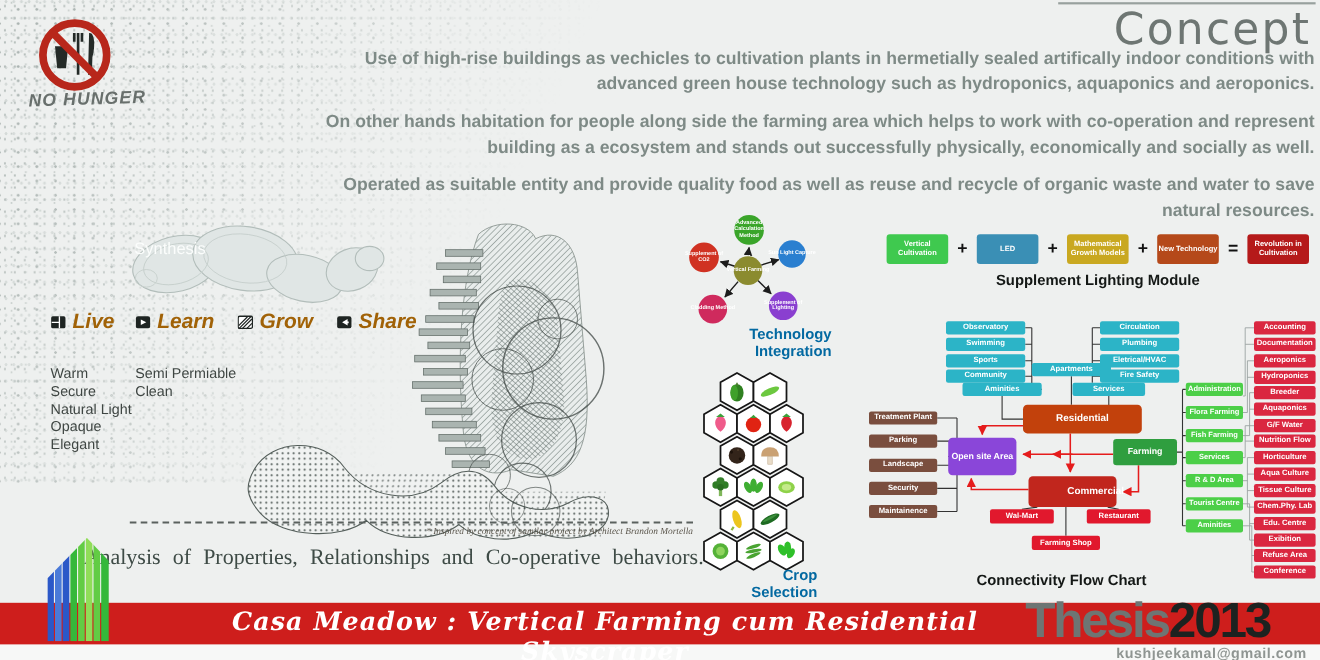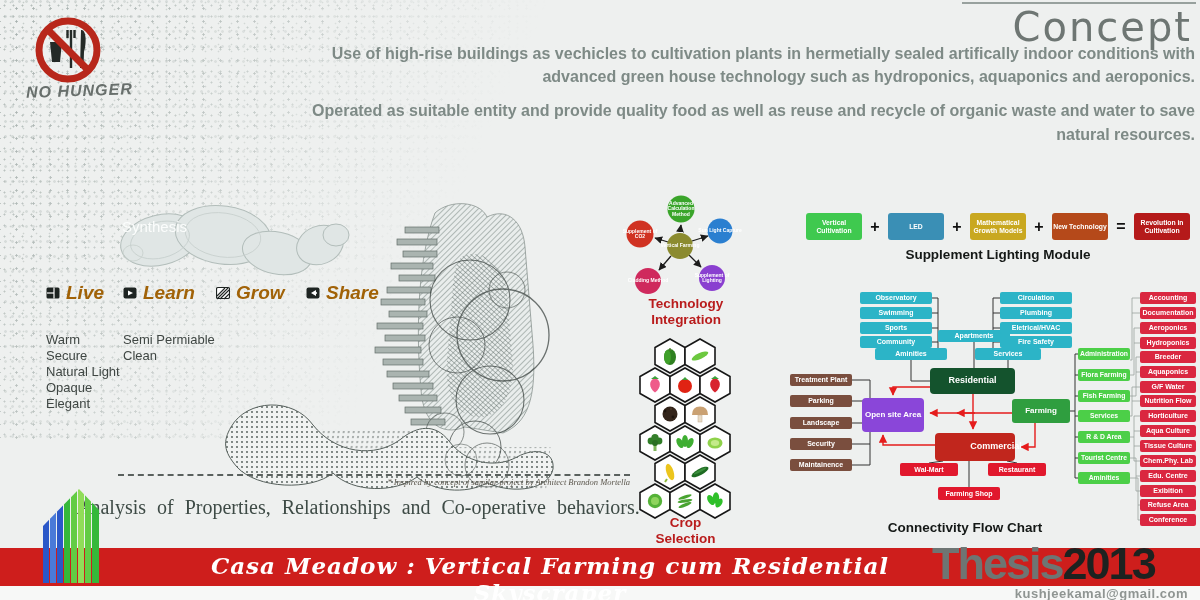--- a/index.html
+++ b/index.html
@@ -40,41 +40,41 @@
 
   #analysis-caption { left:76px; top:496px; font-family:"Liberation Serif",serif; font-size:20px;
     color:#3e4b46; word-spacing:6px; z-index:3; }
   #dashed-line { left:118px; top:474px; width:512px; border-top:2px dashed #5a615e; z-index:3; }
   #sketch-credit { left:382px; top:477px; width:248px; text-align:right; font-family:"Liberation Serif",serif;
     font-style:italic; font-size:8.5px; color:#5b564c; z-index:4; }
 
   
   .tech-label { position:absolute; width:44px; height:20px; display:flex; align-items:center; justify-content:center;
     text-align:center; color:#fff; font-weight:bold; font-size:5px; line-height:1.1; z-index:4; }
-  #tech-title, #crop-title { text-align:center; font-weight:bold; color:#b91c1c; font-size:13.5px; line-height:1.2; z-index:3; }
+  #tech-title, #crop-title { text-align:right; font-weight:bold; color:#0369a1; font-size:13.5px; line-height:1.2; z-index:3; }
 
   
   #lighting-row { left:806px; top:213px; width:384px; height:27px; display:flex; align-items:center;
     justify-content:space-between; z-index:3; }
   .light-box { width:56px; height:27px; border-radius:3px; display:flex; align-items:center; justify-content:center;
     text-align:center; color:#fff; font-weight:bold; font-size:6.8px; line-height:1.1; padding:1px; }
   .light-op { font-size:16px; font-weight:bold; color:#111; }
   #lighting-title { left:806px; top:247px; width:384px; text-align:center; font-weight:bold;
     font-size:13.5px; color:#141816; z-index:3; }
 
   
   #flowchart { left:785px; top:285px; width:415px; height:260px; z-index:3; }
   #flow-lines { position:absolute; left:0; top:0; }
   .fc { position:absolute; display:flex; align-items:center; justify-content:center; text-align:center;
     color:#fff; font-weight:bold; border-radius:2px; font-size:7px; line-height:1.1; }
   .fc-teal  { background:#2cb4c7; width:72px; height:12px; }
   .fc-brown { background:#7a4e3e; width:62px; height:12px; }
   .fc-green { background:#4ccf48; width:52px; height:12px; font-size:6.8px; }
   .fc-red   { background:#da2740; width:56px; height:12px; }
-  #fc-residential { background:#14532d; width:85px; height:26px; font-size:9px; border-radius:4px; left:145px; top:83px;text-align:center; }
+  #fc-residential { background:#c2410c; width:108px; height:26px; font-size:9px; border-radius:4px; left:145px; top:83px;text-align:center; }
   #fc-opensite { background:#8a46d9; width:62px; height:34px; font-size:8px; border-radius:4px; left:77px; top:113px; }
   #fc-farming { background:#2f9e3f; width:58px; height:24px; font-size:8px; border-radius:3px; left:227px; top:114px; }
   #fc-commercial { background:#c1261d; width:80px; height:28px; font-size:9px; border-radius:4px; left:150px; top:148px;padding-left:42px; }
   .fc-shop { background:#e1182d; height:13px; font-size:7px; }
   #flow-title { left:785px; top:520px; width:360px; text-align:center; font-weight:bold; font-size:13.5px; color:#141816; z-index:3; }
 
   
   #footer-band { left:0; top:548px; width:1200px; height:38px; background:#ce1e1c; z-index:4; }
   #footer-strip { left:0; top:586px; width:1200px; height:14px; background:#f7f8f7; z-index:4; }
   #footer-title { left:150px; top:552px; width:800px; text-align:center; color:#fff; z-index:5;
@@ -101,20 +101,21 @@
   <path d="M55,20 C60,19 61,32 58,42 L57.5,58 L54,58 Z" fill="#242a27"></path>
   <line x1="21" y1="19" x2="63" y2="61" stroke="#b8271b" stroke-width="7"></line>
 </svg>
 <div id="no-hunger-label" class="abs">NO HUNGER</div>
 
 <div id="top-rule" class="abs"></div>
 <div id="concept-title" class="abs">Concept</div>
 
 <div id="paragraphs" class="abs">
   <p>Use of high-rise buildings as vechicles to cultivation plants in hermetially sealed artifically indoor conditions with advanced green house technology such as hydroponics, aquaponics and aeroponics.</p>
+  <p>On other hands habitation for people along side the farming area which helps to work with co-operation and represent building as a ecosystem and stands out successfully physically, economically and socially as well.</p>
   <p>Operated as suitable entity and provide quality food as well as reuse and recycle of organic waste and water to save natural resources.</p>
 </div>
 
 <svg class="abs" style="left:105px; top:195px; z-index:2;" width="250" height="90" viewBox="0 0 250 90">
   <g fill="#e0e6e5" stroke="#b2bdba" stroke-width="1">
     <ellipse cx="55" cy="45" rx="40" ry="25" transform="rotate(-14 55 45)"></ellipse>
     <ellipse cx="118" cy="40" rx="48" ry="29" transform="rotate(8 118 40)"></ellipse>
     <ellipse cx="172" cy="58" rx="35" ry="21" transform="rotate(12 172 58)"></ellipse>
     <ellipse cx="215" cy="50" rx="24" ry="19" transform="rotate(-22 215 50)"></ellipse>
     <ellipse cx="231" cy="40" rx="13" ry="11"></ellipse>

